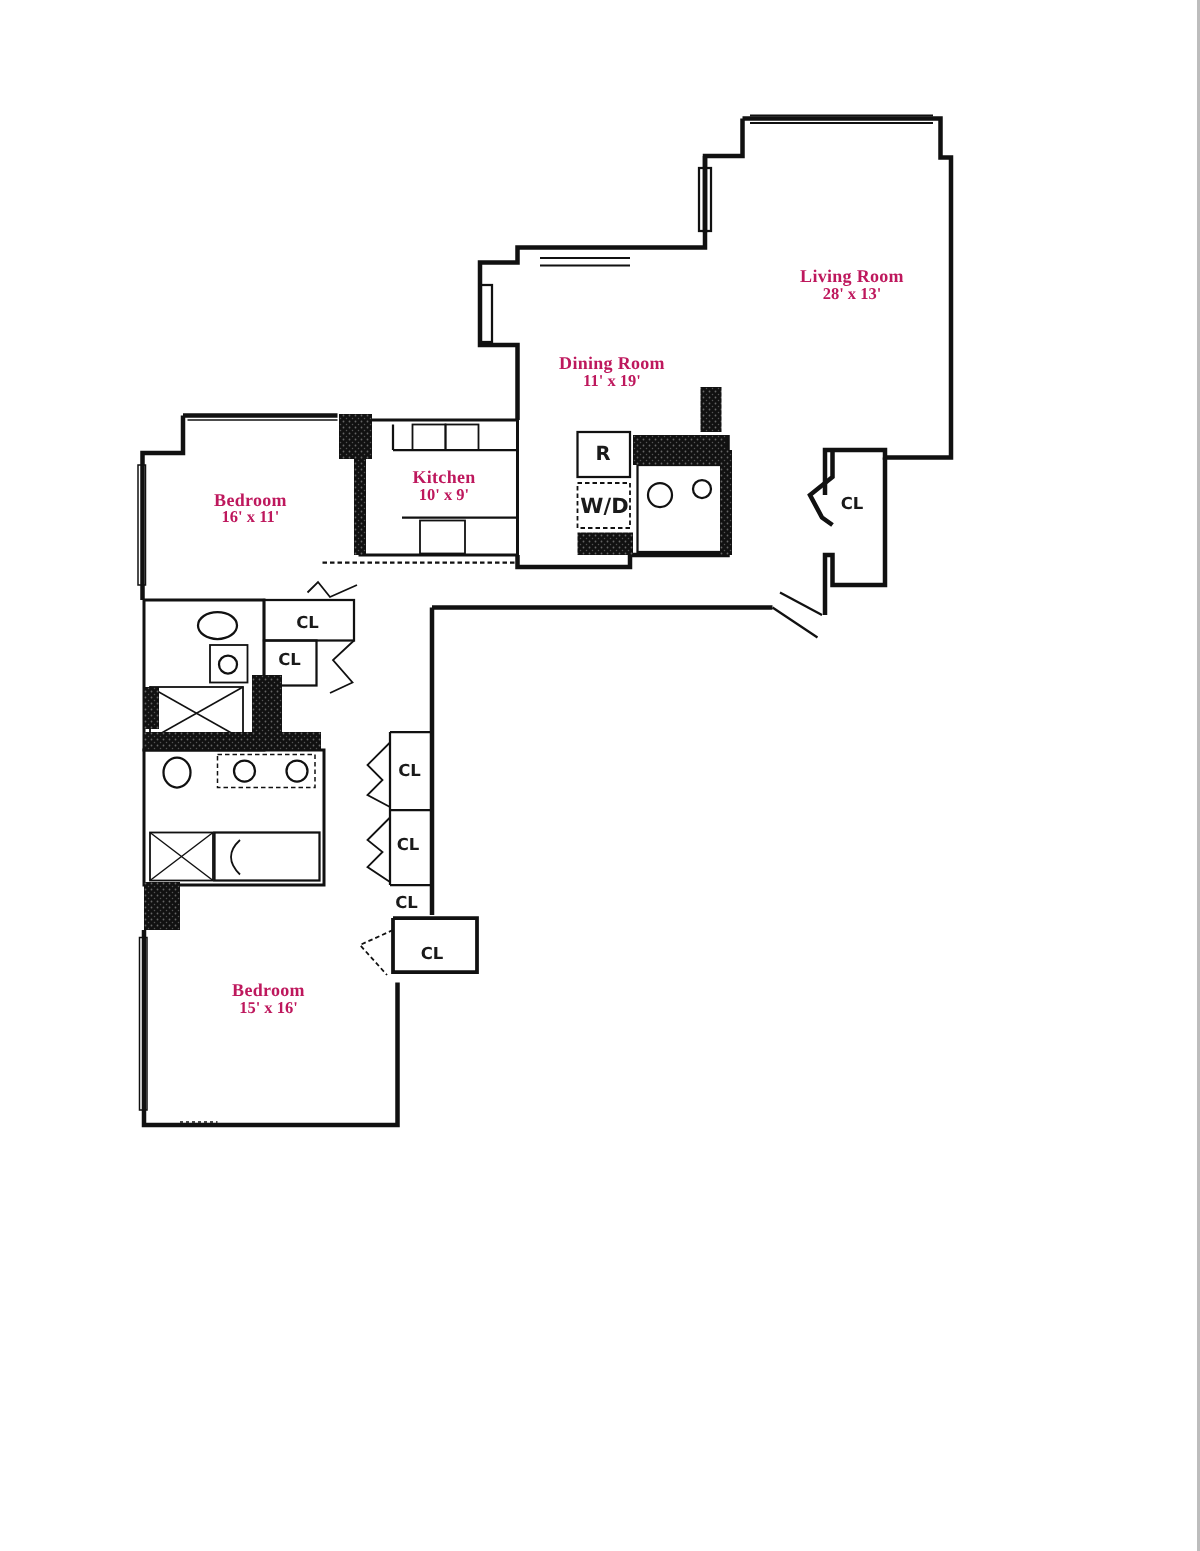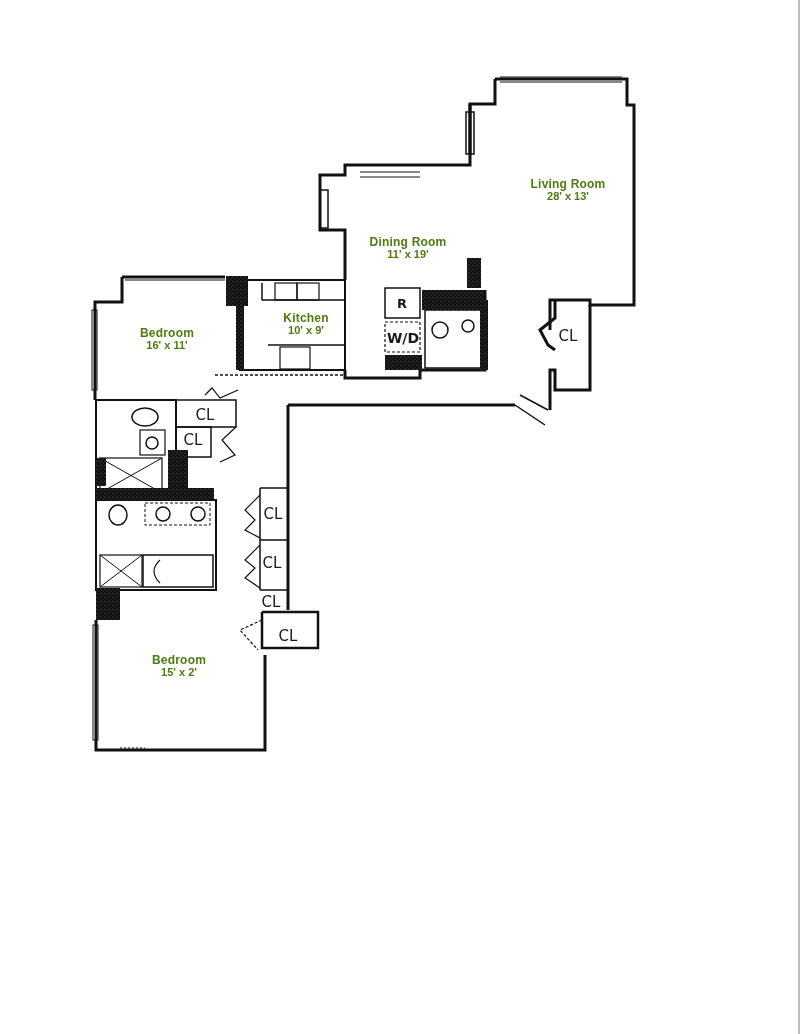--- a/index.html
+++ b/index.html
@@ -1,22 +1,22 @@
 <!DOCTYPE html>
 <html><head>
 <meta charset="utf-8">
 <style>
   html, body { margin: 0; padding: 0; background: #ffffff; }
   body { width: 800px; height: 1034px; position: relative; overflow: hidden; font-family: "Liberation Sans", sans-serif; }
   .page-edge { position: absolute; right: 0; top: 0; width: 2px; height: 1034px; background: #bdbdbd; }
   svg.plan { position: absolute; left: 0; top: 0; }
-  .lbl { position: absolute; text-align: center; font-family: Liberation Sans, sans-serif; font-weight: bold; color: #4d7c0f; line-height: 1.05; transform: translateX(-50%); white-space: nowrap; }
+  .lbl { position: absolute; text-align: center; font-family: Liberation Serif, serif; font-weight: bold; color: #be185d; line-height: 1.05; transform: translateX(-50%); white-space: nowrap; }
   .lbl .name { font-size: 12px; display: block; letter-spacing: 0.2px; }
   .lbl .dim { font-size: 11px; display: block; }
-  .cl { position: absolute; font-family: "DejaVu Sans", sans-serif; font-weight: normal; font-size: 15px; color: #1a1a1a; transform: translate(-50%, -50%); }
+  .cl { position: absolute; font-family: "DejaVu Sans", sans-serif; font-weight: bold; font-size: 11px; color: #1a1a1a; transform: translate(-50%, -50%); }
   .fx { position: absolute; font-family: "DejaVu Sans", sans-serif; font-weight: bold; color: #1a1a1a; transform: translate(-50%, -50%); }
 </style>
 </head>
 <body>
 
 <div class="page-edge"></div>
 
 <svg class="plan" width="800" height="1034" viewBox="0 0 800 1034">
   <defs>
     <pattern id="hatch" width="4" height="4" patternUnits="userSpaceOnUse">
@@ -131,31 +131,31 @@
 </svg>
 
 <div class="lbl" style="left:568px; top:178px;">
   <span class="name">Living Room</span>
   <span class="dim">28' x 13'</span>
 </div>
 <div class="lbl" style="left:408px; top:236px;">
   <span class="name">Dining Room</span>
   <span class="dim">11' x 19'</span>
 </div>
-<div class="lbl" style="left:306px; top:312px;">
+<div class="lbl" style="left:296px; top:312px;">
   <span class="name">Kitchen</span>
   <span class="dim">10' x 9'</span>
 </div>
 <div class="lbl" style="left:167px; top:327px;">
   <span class="name">Bedroom</span>
   <span class="dim">16' x 11'</span>
 </div>
 <div class="lbl" style="left:179px; top:654px;">
   <span class="name">Bedroom</span>
-  <span class="dim">15' x 2'</span>
+  <span class="dim">15' x 16'</span>
 </div>
 
 <span class="cl" style="left:568px; top:336px;">CL</span>
 <span class="cl" style="left:205px; top:415px;">CL</span>
 <span class="cl" style="left:193px; top:440px;">CL</span>
 <span class="cl" style="left:273px; top:514px;">CL</span>
 <span class="cl" style="left:272px; top:563px;">CL</span>
 <span class="cl" style="left:271px; top:602px;">CL</span>
 <span class="cl" style="left:288px; top:636px;">CL</span>
 

